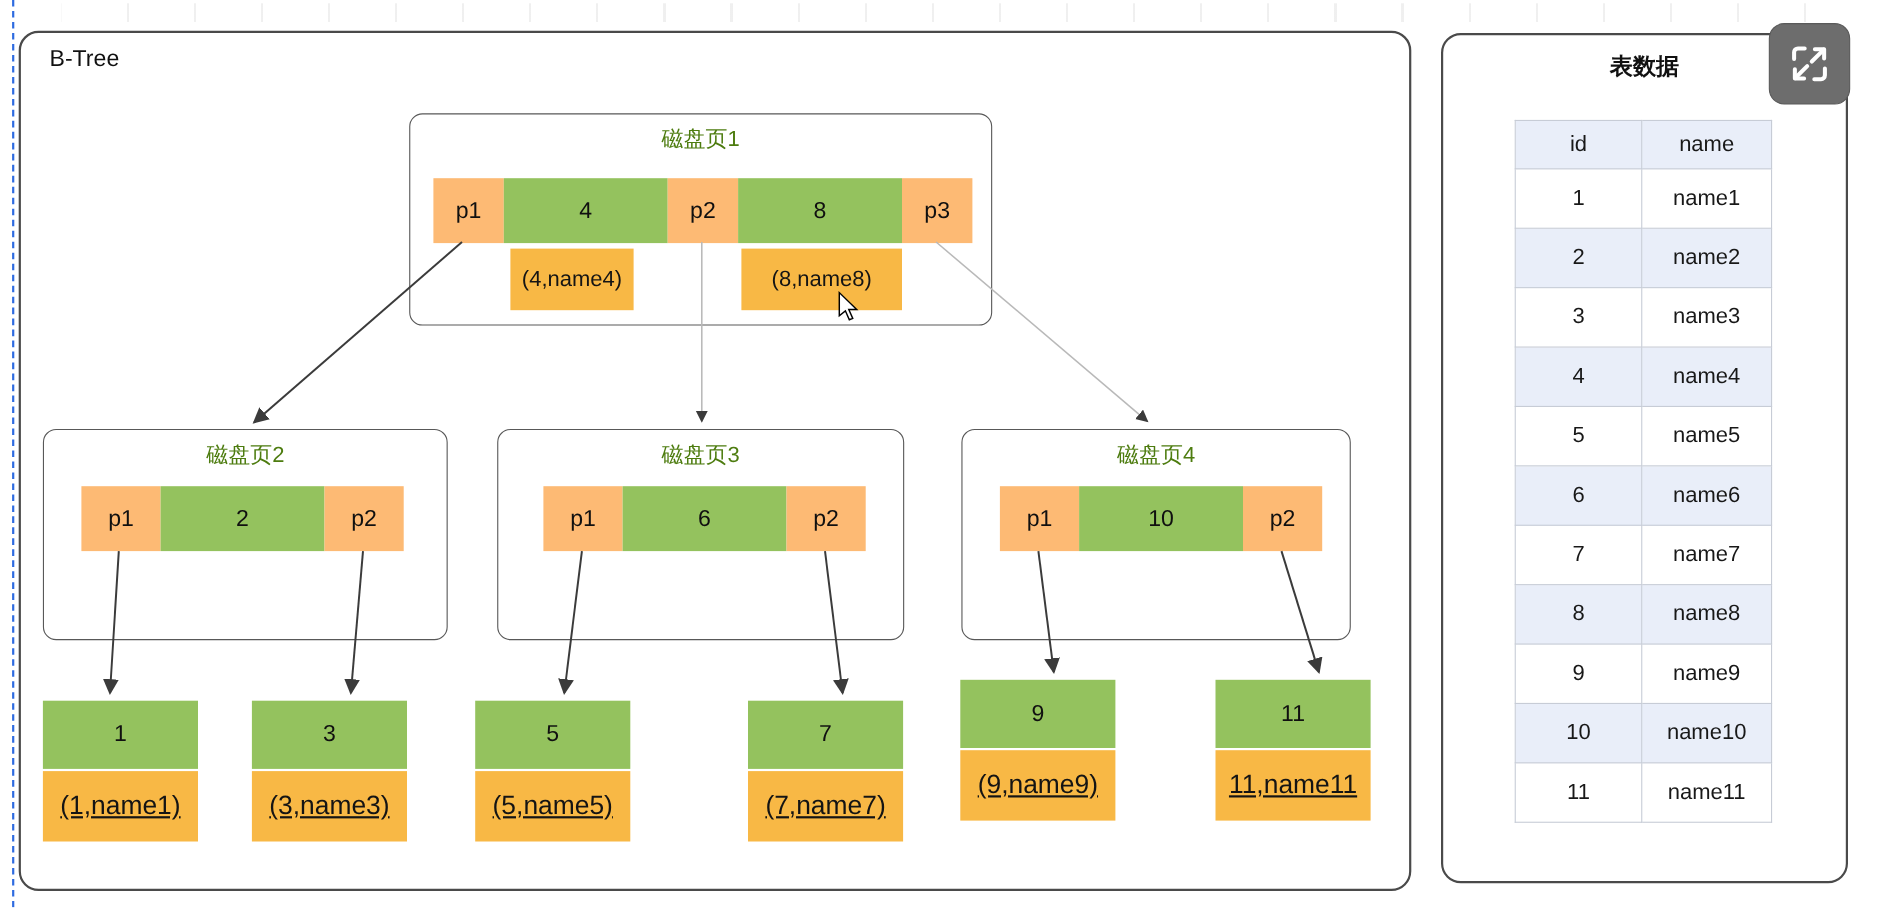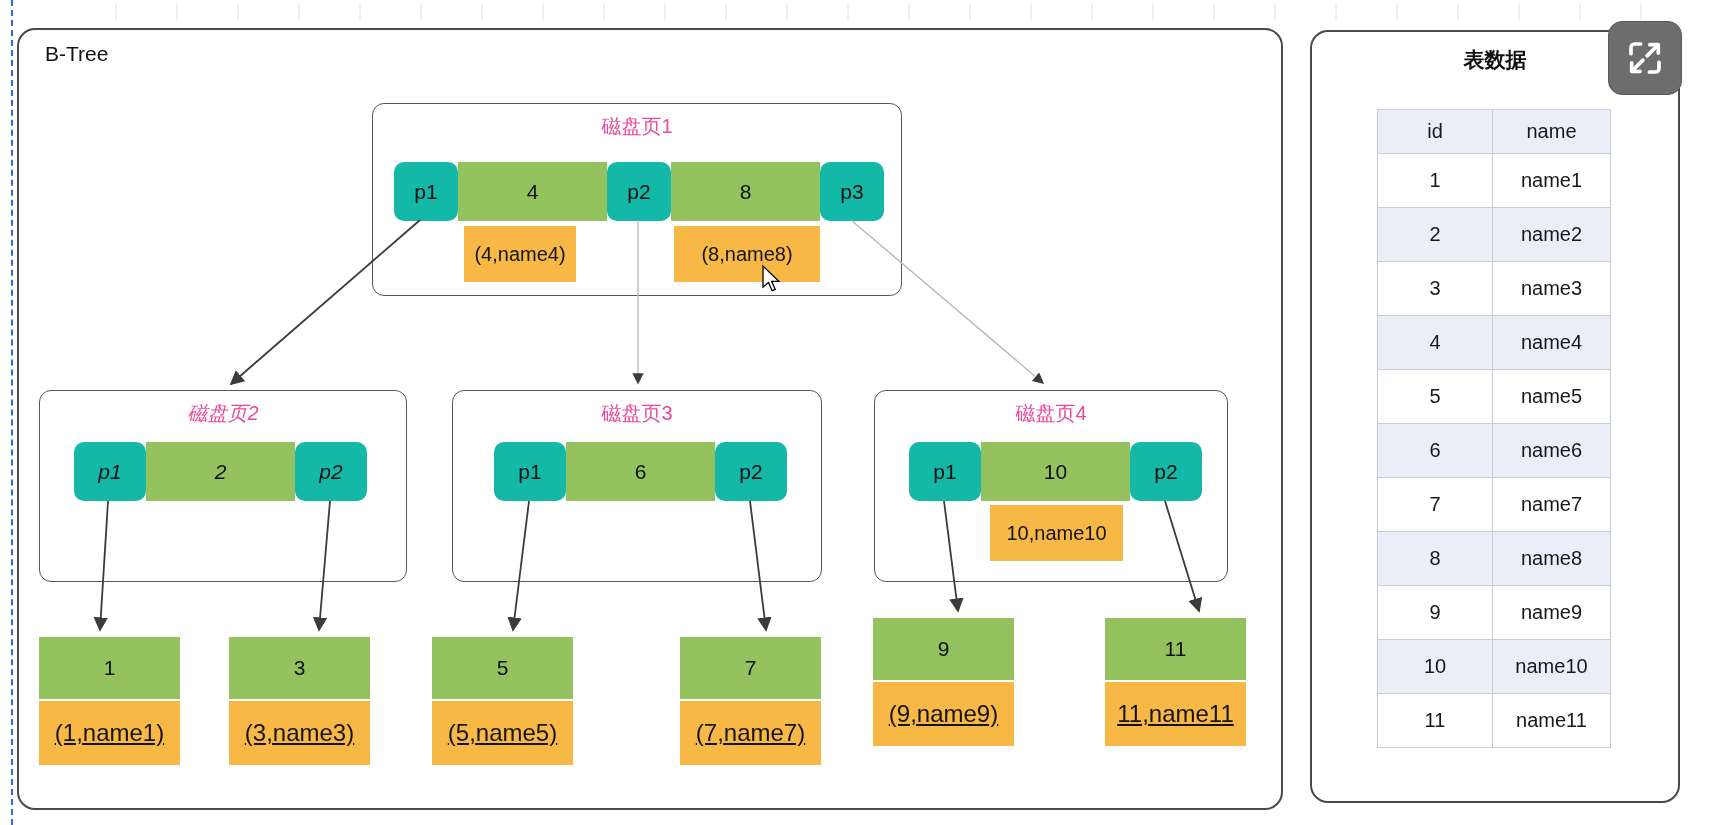--- a/index.html
+++ b/index.html
@@ -9,25 +9,25 @@
 
   .guide-line { position:absolute; left:11px; top:0; height:825px; width:0;
     border-left:2px dashed #2e6be0; }
   .ruler-ticks { position:absolute; left:56px; top:3px; width:1600px; height:17px;
     background:repeating-linear-gradient(90deg, transparent 0 59px, #eeeeee 59px 61px); opacity:.9; }
 
   .panel { position:absolute; background:#fff; border:2px solid #4a4a4a; border-radius:18px; }
   .panel-label { position:absolute; left:26px; top:12px; font-size:21px; color:#111; }
 
   .page-box { position:absolute; background:#fff; border:1.6px solid #585858; border-radius:12px; }
-  .page-title { position:absolute; left:0; right:0; top:9px; text-align:center; font-size:20px; color:#ec4899; }
+  .page-title { position:absolute; left:0; right:0; top:9px; text-align:center; font-size:20px; color:#4d7c0f; }
   .cell-row { position:absolute; display:flex; }
   .cell { height:59px; display:flex; align-items:center; justify-content:center;
           font-size:21px; color:#101010; }
-  .cell.ptr { width:64px; background:#14b8a6;border-radius:10px; }
+  .cell.ptr { width:64px; background:#fdba74; }
   .cell.key { width:149px; background:#94c25e; }
   .row3 .cell.ptr { width:72px; }
   .chip { position:absolute; height:56px; background:#f8b845; display:flex; align-items:center;
           justify-content:center; font-size:20px; color:#141414; }
 
   .leaf { position:absolute; width:141px; }
   .leaf-key { height:62px; background:#94c25e; display:flex; align-items:center; justify-content:center;
               font-size:21px; color:#101010; }
   .leaf-record { height:64px; margin-top:2px; background:#f8b845; display:flex; align-items:center;
                  justify-content:center; font-size:24px; color:#141414;text-decoration:underline; }
@@ -70,21 +70,21 @@
       <div class="cell ptr">p1</div>
       <div class="cell key">4</div>
       <div class="cell ptr">p2</div>
       <div class="cell key">8</div>
       <div class="cell ptr">p3</div>
     </div>
     <div class="chip" style="left:91px; top:122px; width:112px;">(4,name4)</div>
     <div class="chip" style="left:301px; top:122px; width:146px;">(8,name8)</div>
   </div>
 
-  <div class="page-box" style="left:39px; top:390px; width:368px; height:192px;font-style:italic;">
+  <div class="page-box" style="left:39px; top:390px; width:368px; height:192px;">
     <div class="page-title">磁盘页2</div>
     <div class="cell-row row3" style="left:34px; top:51px;">
       <div class="cell ptr">p1</div>
       <div class="cell key">2</div>
       <div class="cell ptr">p2</div>
     </div>
   </div>
 
   <div class="page-box" style="left:452px; top:390px; width:370px; height:192px;">
     <div class="page-title">磁盘页3</div>
@@ -95,21 +95,20 @@
     </div>
   </div>
 
   <div class="page-box" style="left:874px; top:390px; width:354px; height:192px;">
     <div class="page-title">磁盘页4</div>
     <div class="cell-row row3" style="left:34px; top:51px;">
       <div class="cell ptr">p1</div>
       <div class="cell key">10</div>
       <div class="cell ptr">p2</div>
     </div>
-    <div class="chip" style="left:115px; top:114px; width:133px;">10,name10</div>
   </div>
 
   <div class="leaf" style="left:39px; top:637px;">
     <div class="leaf-key">1</div>
     <div class="leaf-record">(1,name1)</div>
   </div>
   <div class="leaf" style="left:229px; top:637px;">
     <div class="leaf-key">3</div>
     <div class="leaf-record">(3,name3)</div>
   </div>

